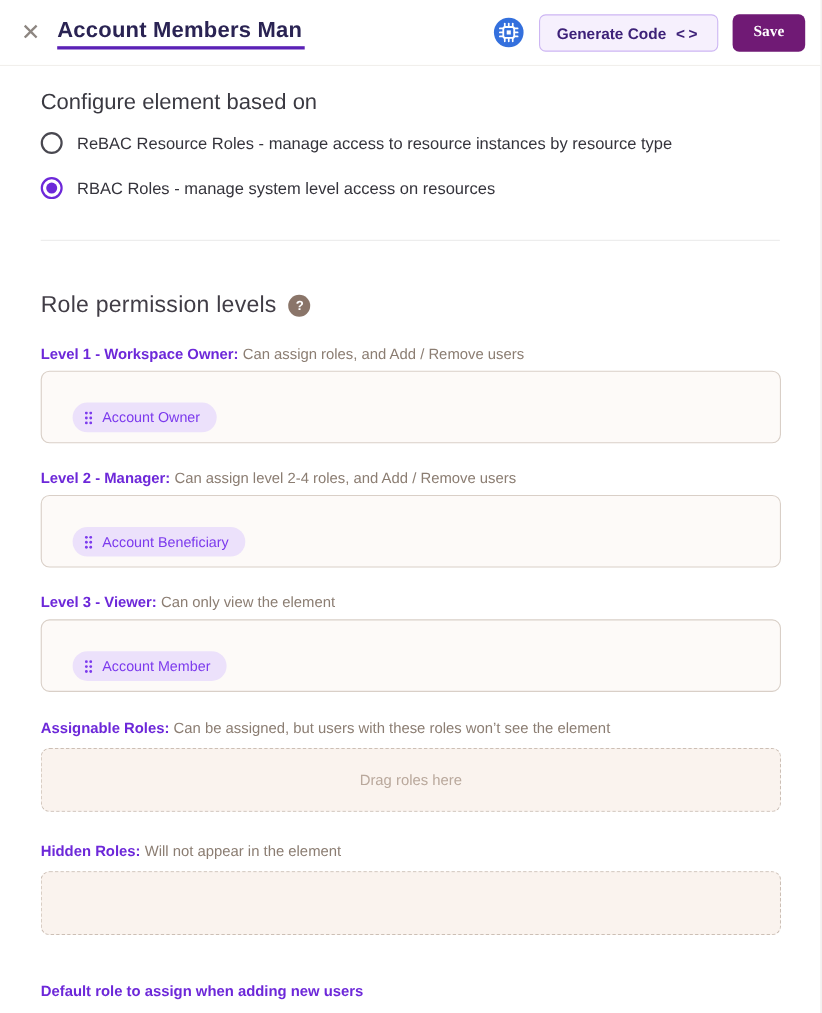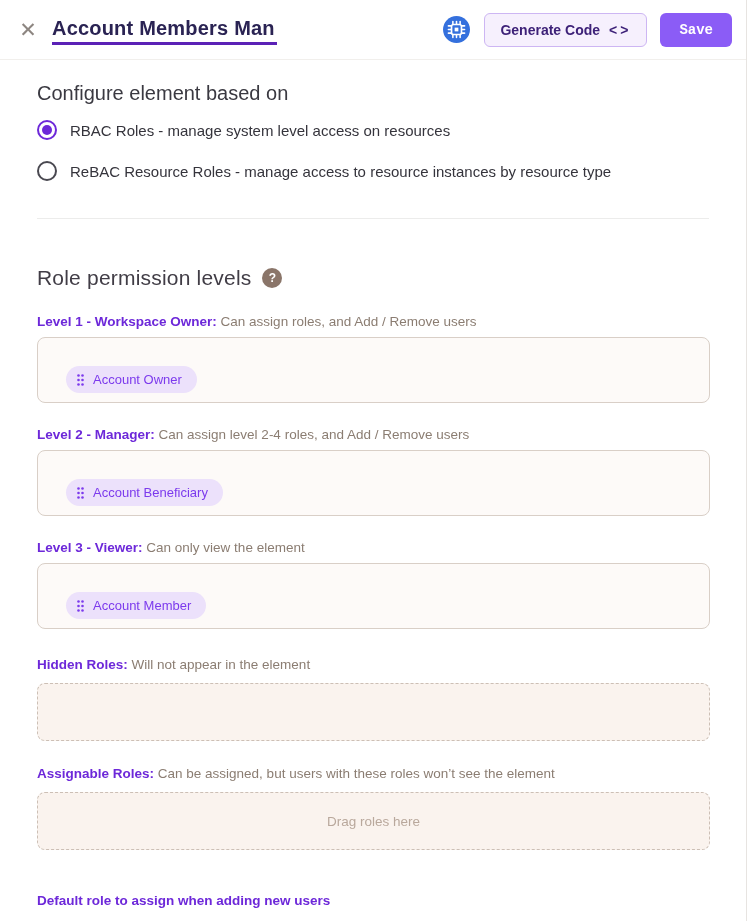--- a/index.html
+++ b/index.html
@@ -23,22 +23,22 @@
   .header-right { margin-left:auto; display:flex; align-items:center; gap:13px; }
   .chip-icon-btn { width:29px; height:29px; cursor:pointer; display:flex; }
   .btn-generate {
     display:flex; align-items:center; gap:9px;
     background:#f6f0fd; border:1px solid #cdb6f3; border-radius:6px;
     padding:8px 15px; font-size:14px; font-weight:bold; color:#3d2178; cursor:pointer;
     font-family:inherit;
   }
   .btn-generate .code-glyph { font-size:14px; font-weight:bold; letter-spacing:3px; color:#3d2178; }
   .btn-save {
-    background:#8b5cf6; color:#fff; border:none; border-radius:6px;
-    padding:9px 19px; font-size:14px; font-weight:bold; cursor:pointer; font-family:Liberation Mono, monospace;
+    background:#701a75; color:#fff; border:none; border-radius:6px;
+    padding:9px 19px; font-size:14px; font-weight:bold; cursor:pointer; font-family:Liberation Serif, serif;
   }
   
   .content { padding:22px 37px 0 37px; }
   .configure-label { font-size:20px; color:#3a3941; }
   .radio-row { display:flex; align-items:center; gap:13px; margin-top:15px; cursor:pointer; }
   .radio-row + .radio-row { margin-top:21px; }
   .radio { width:20px; height:20px; border-radius:50%; flex:0 0 auto; position:relative; }
   .radio.selected { border:2px solid #6d28d9; }
   .radio.selected::after {
     content:""; position:absolute; left:3px; top:3px; width:10px; height:10px;
@@ -118,26 +118,26 @@
       </button>
       <button class="btn-save">Save</button>
     </div>
   </div>
 
   <div class="content">
 
     <div class="configure-label">Configure element based on</div>
 
     <div class="radio-row">
+      <span class="radio unselected"></span>
+      <span class="radio-label">ReBAC Resource Roles - manage access to resource instances by resource type</span>
+    </div>
+    <div class="radio-row">
       <span class="radio selected"></span>
       <span class="radio-label">RBAC Roles - manage system level access on resources</span>
-    </div>
-    <div class="radio-row">
-      <span class="radio unselected"></span>
-      <span class="radio-label">ReBAC Resource Roles - manage access to resource instances by resource type</span>
     </div>
 
     <div class="divider"></div>
 
     <div class="section-heading">
       <h2>Role permission levels</h2>
       <span class="help-icon">?</span>
     </div>
 
     <div class="field">
@@ -199,36 +199,36 @@
                 <circle cx="5.5" cy="6" r="1.3"></circle>
                 <circle cx="1.5" cy="10.5" r="1.3"></circle>
                 <circle cx="5.5" cy="10.5" r="1.3"></circle>
               </g>
           </svg>
           <span class="chip-label">Account Member</span>
         </span>
       </div>
     </div>
 
+    <div class="field field-assignable">
+      <div class="field-label">
+        <b>Assignable Roles:</b>
+        <span>Can be assigned, but users with these roles won’t see the element</span>
+      </div>
+      <div class="role-box dashed">
+        <span class="dropzone-placeholder">Drag roles here</span>
+      </div>
+    </div>
+
     <div class="field field-hidden">
       <div class="field-label">
         <b>Hidden Roles:</b>
         <span>Will not appear in the element</span>
       </div>
       <div class="role-box dashed"></div>
-    </div>
-
-    <div class="field field-assignable">
-      <div class="field-label">
-        <b>Assignable Roles:</b>
-        <span>Can be assigned, but users with these roles won’t see the element</span>
-      </div>
-      <div class="role-box dashed">
-        <span class="dropzone-placeholder">Drag roles here</span>
-      </div>
     </div>
 
     <div class="field field-default">
       <div class="field-label">
         <b>Default role to assign when adding new users</b>
       </div>
       <div class="select">
         
         
       </div>

